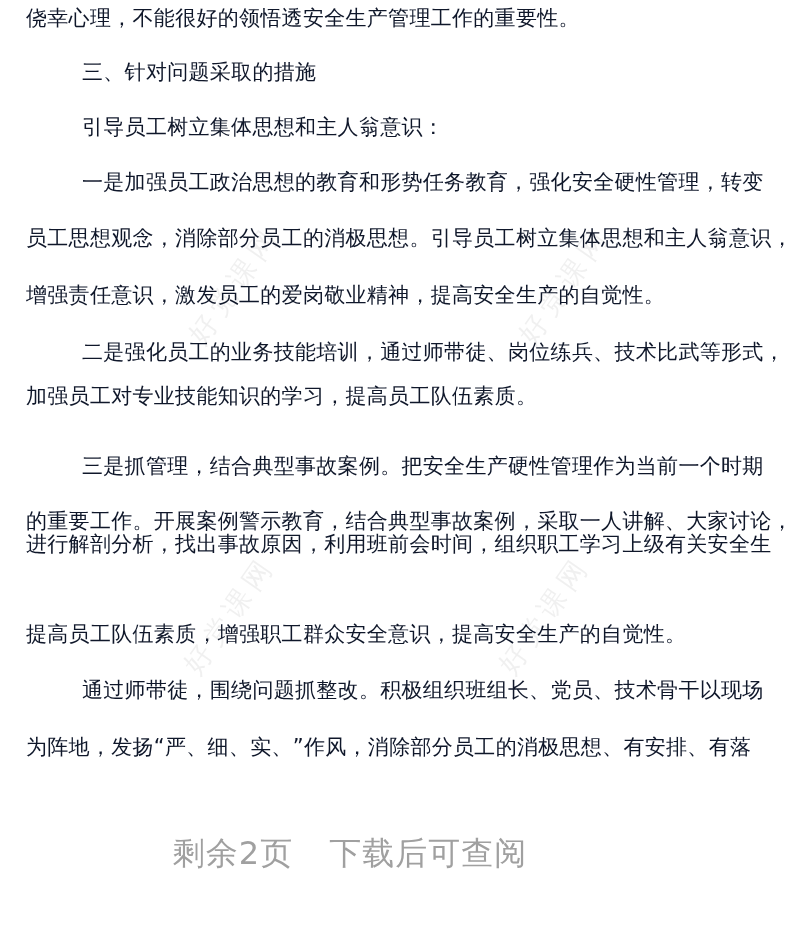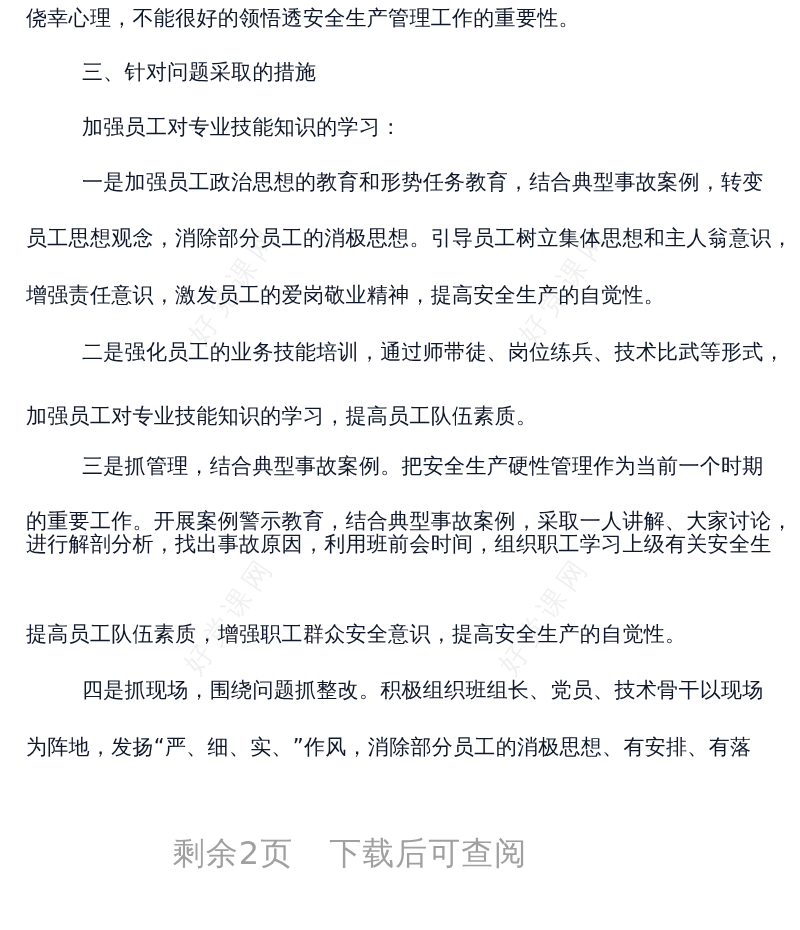--- a/index.html
+++ b/index.html
@@ -53,31 +53,31 @@
     letter-spacing: 1px;
   }
   .more span.gap { display: inline-block; width: 36px; }
 </style>
 </head>
 <body>
 
 <div class="doc">
   <div class="line" style="top:4px">侥幸心理，不能很好的领悟透安全生产管理工作的重要性。</div>
   <div class="line indent" style="top:58px">三、针对问题采取的措施</div>
-  <div class="line indent" style="top:113px">加强员工对专业技能知识的学习：</div>
-  <div class="line indent" style="top:168px">一是加强员工政治思想的教育和形势任务教育，结合典型事故案例，转变</div>
+  <div class="line indent" style="top:113px">引导员工树立集体思想和主人翁意识：</div>
+  <div class="line indent" style="top:168px">一是加强员工政治思想的教育和形势任务教育，强化安全硬性管理，转变</div>
   <div class="line" style="top:224px">员工思想观念，消除部分员工的消极思想。引导员工树立集体思想和主人翁意识，</div>
   <div class="line" style="top:281px">增强责任意识，激发员工的爱岗敬业精神，提高安全生产的自觉性。</div>
   <div class="line indent" style="top:338px">二是强化员工的业务技能培训，通过师带徒、岗位练兵、技术比武等形式，</div>
-  <div class="line" style="top:402px">加强员工对专业技能知识的学习，提高员工队伍素质。</div>
+  <div class="line" style="top:382px">加强员工对专业技能知识的学习，提高员工队伍素质。</div>
   <div class="line indent" style="top:452px">三是抓管理，结合典型事故案例。把安全生产硬性管理作为当前一个时期</div>
   <div class="line" style="top:507px">的重要工作。开展案例警示教育，结合典型事故案例，采取一人讲解、大家讨论，</div>
   <div class="line" style="top:530px">进行解剖分析，找出事故原因，利用班前会时间，组织职工学习上级有关安全生</div>
   <div class="line" style="top:620px">提高员工队伍素质，增强职工群众安全意识，提高安全生产的自觉性。</div>
-  <div class="line indent" style="top:676px">四是抓现场，围绕问题抓整改。积极组织班组长、党员、技术骨干以现场</div>
+  <div class="line indent" style="top:676px">通过师带徒，围绕问题抓整改。积极组织班组长、党员、技术骨干以现场</div>
   <div class="line" style="top:733px">为阵地，发扬“严、细、实、”作风，消除部分员工的消极思想、有安排、有落</div>
 </div>
 
 <div class="watermark" style="left:180px; top:330px;">好党课网</div>
 <div class="watermark" style="left:510px; top:330px;">好党课网</div>
 <div class="watermark" style="left:175px; top:660px;">好党课网</div>
 <div class="watermark" style="left:490px; top:660px;">好党课网</div>
 
 <div class="more">
   <span>剩余2页</span><span class="gap"></span><span>下载后可查阅</span>

